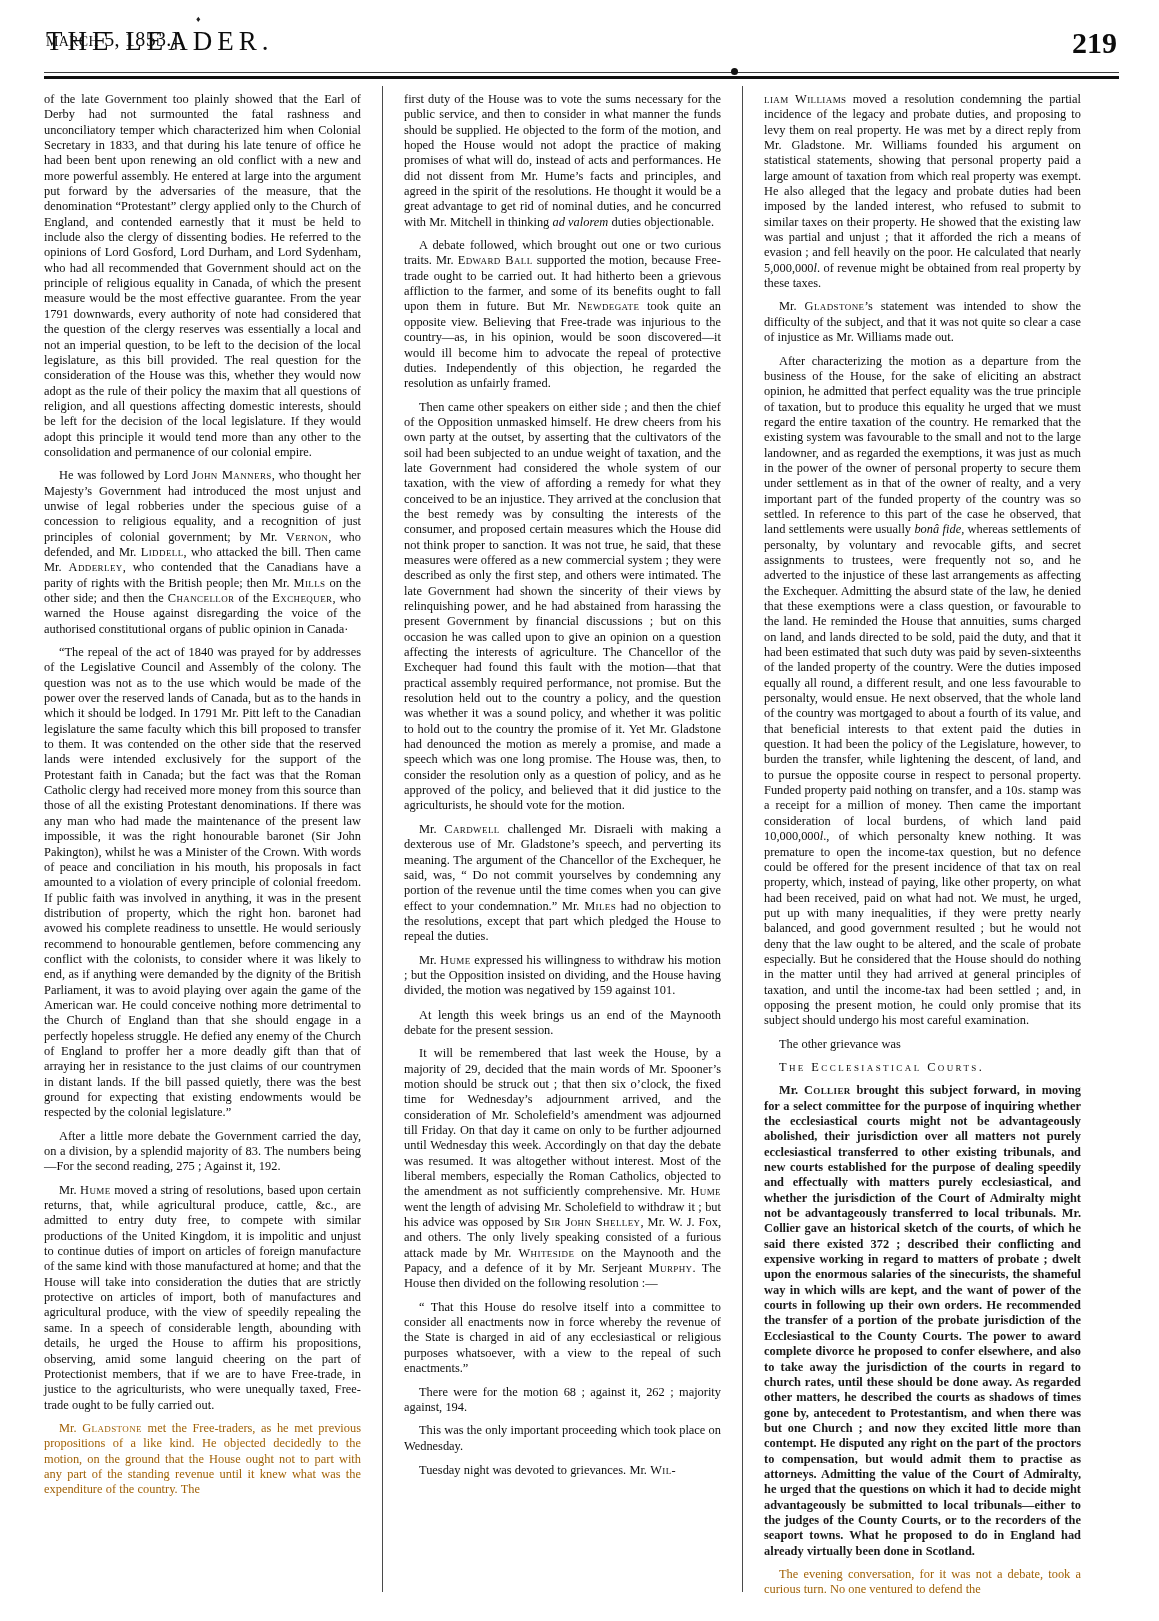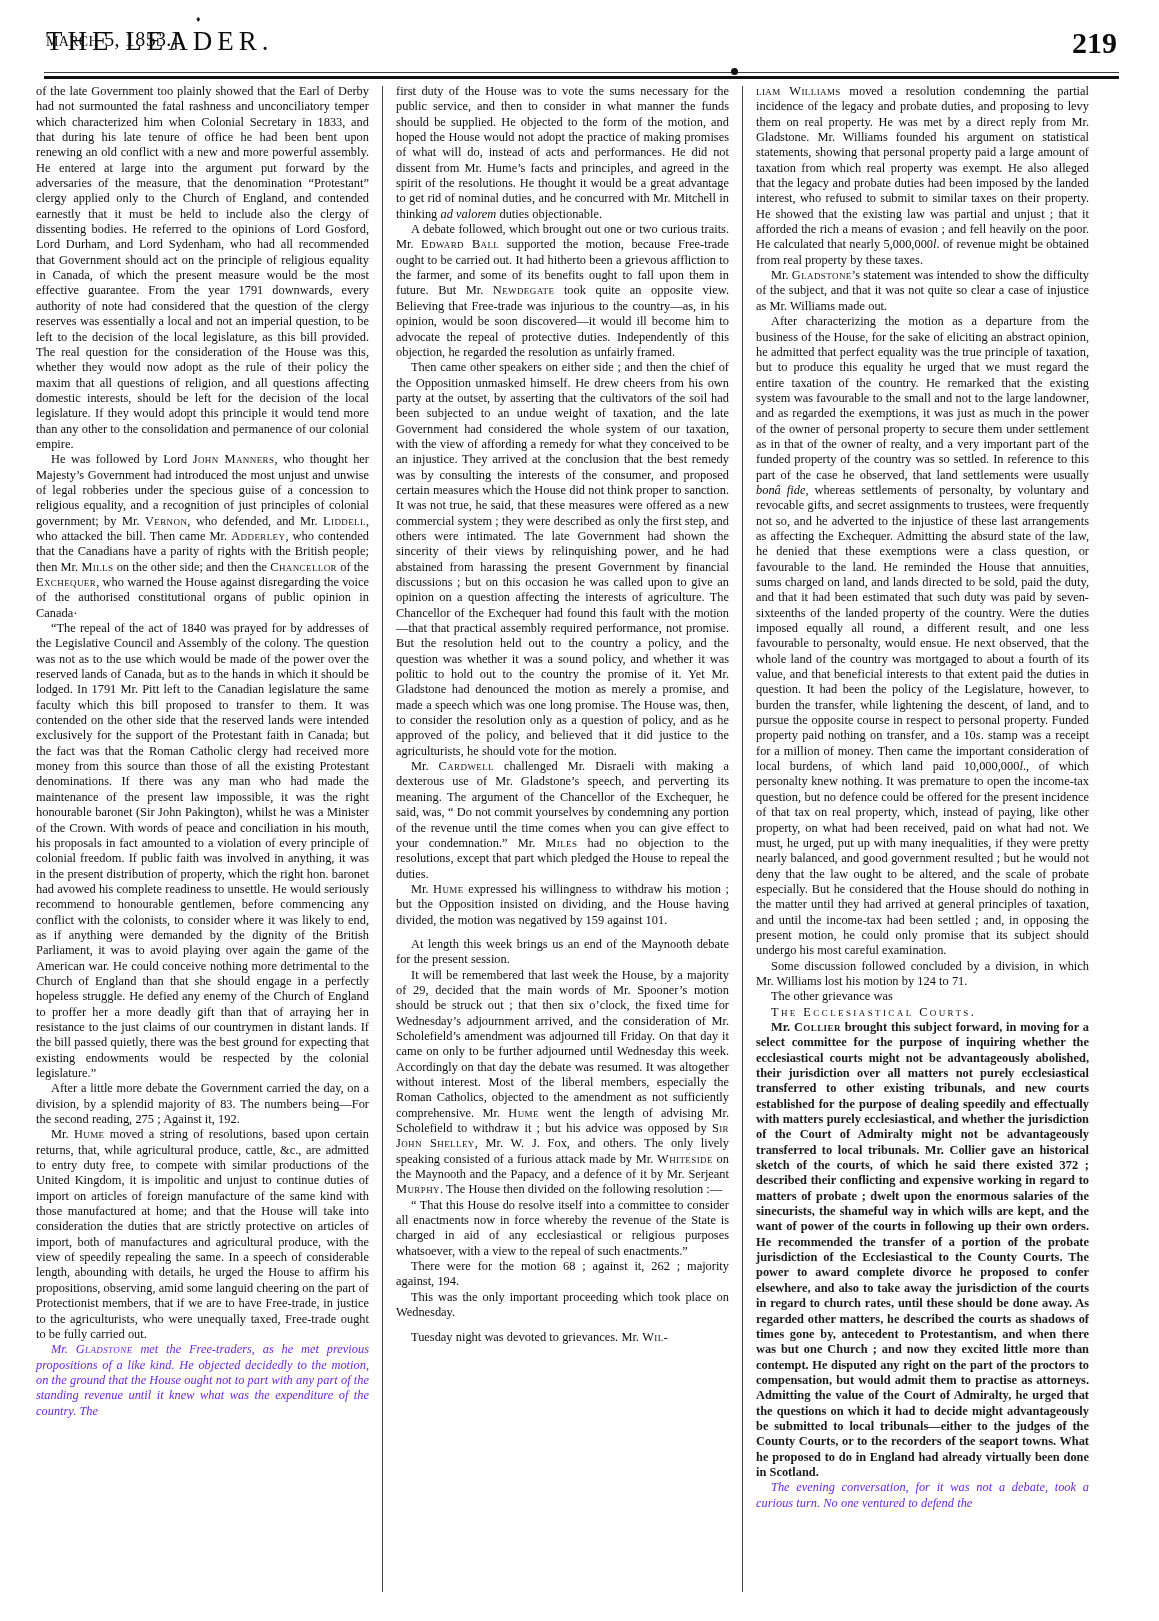--- a/index.html
+++ b/index.html
@@ -114,21 +114,21 @@
     content: "";
     position: absolute;
     left: 13px;
     top: 2px;
     bottom: 8px;
     width: 1px;
     background: #4a4a4a;
   }
 
   .col p {
-    margin: 0;
+    margin: 8px;
     text-align: justify;
     text-justify: inter-word;
     font-size: 12.4px;
     line-height: 15.35px;
     text-indent: 15px;
     hyphens: none;
     word-spacing: 0.1px;
   }
   .col p.noindent { text-indent: 0; }
 
@@ -152,21 +152,21 @@
     text-align: center;
     font-size: 11.6px;
     letter-spacing: 2.4px;
     font-variant: small-caps;
     margin: 13px 0 7px 0;
     text-indent: 0;
   }
 
   
   .wear1 { color: #1a1a1a; font-weight: bold; }
-  .wear2 { color: #6d28d9; font-style: italic; }
+  .wear2 { color: #a16207; }
 </style>
 </head>
 <body>
 
 <div class="page">
 
   <div class="masthead">
     <div class="masthead-tick">♦</div>
     <div class="masthead-date">March 5, 1853.]</div>
     <div class="masthead-title">THE LEADER.</div>
@@ -197,21 +197,20 @@
         <p class="blockquote">“ That this House do resolve itself into a committee to consider all enactments now in force whereby the revenue of the State is charged in aid of any ecclesiastical or religious purposes whatsoever, with a view to the repeal of such enactments.”</p>
         <p>There were for the motion 68 ; against it, 262 ; majority against, 194.</p>
         <p>This was the only important proceeding which took place on Wednesday.</p>
         <p class=" spaced">Tuesday night was devoted to grievances. Mr. <span class="sc">Wil-</span></p>
       </div>
     <div class="col-gap"></div>
     <div class="col" id="col-2">
         <p class="noindent"><span class="sc">liam Williams</span> moved a resolution condemning the partial incidence of the legacy and probate duties, and proposing to levy them on real property. He was met by a direct reply from Mr. Gladstone. Mr. Williams founded his argument on statistical statements, showing that personal property paid a large amount of taxation from which real property was exempt. He also alleged that the legacy and probate duties had been imposed by the landed interest, who refused to submit to similar taxes on their property. He showed that the existing law was partial and unjust ; that it afforded the rich a means of evasion ; and fell heavily on the poor. He calculated that nearly 5,000,000<span class="it">l</span>. of revenue might be obtained from real property by these taxes.</p>
         <p>Mr. <span class="sc">Gladstone</span>’s statement was intended to show the difficulty of the subject, and that it was not quite so clear a case of injustice as Mr. Williams made out.</p>
         <p>After characterizing the motion as a departure from the business of the House, for the sake of eliciting an abstract opinion, he admitted that perfect equality was the true principle of taxation, but to produce this equality he urged that we must regard the entire taxation of the country. He remarked that the existing system was favourable to the small and not to the large landowner, and as regarded the exemptions, it was just as much in the power of the owner of personal property to secure them under settlement as in that of the owner of realty, and a very important part of the funded property of the country was so settled. In reference to this part of the case he observed, that land settlements were usually <span class="it">bonâ fide</span>, whereas settlements of personalty, by voluntary and revocable gifts, and secret assignments to trustees, were frequently not so, and he adverted to the injustice of these last arrangements as affecting the Exchequer. Admitting the absurd state of the law, he denied that these exemptions were a class question, or favourable to the land. He reminded the House that annuities, sums charged on land, and lands directed to be sold, paid the duty, and that it had been estimated that such duty was paid by seven-sixteenths of the landed property of the country. Were the duties imposed equally all round, a different result, and one less favourable to personalty, would ensue. He next observed, that the whole land of the country was mortgaged to about a fourth of its value, and that beneficial interests to that extent paid the duties in question. It had been the policy of the Legislature, however, to burden the transfer, while lightening the descent, of land, and to pursue the opposite course in respect to personal property. Funded property paid nothing on transfer, and a 10<span class="it">s</span>. stamp was a receipt for a million of money. Then came the important consideration of local burdens, of which land paid 10,000,000<span class="it">l</span>., of which personalty knew nothing. It was premature to open the income-tax question, but no defence could be offered for the present incidence of that tax on real property, which, instead of paying, like other property, on what had been received, paid on what had not. We must, he urged, put up with many inequalities, if they were pretty nearly balanced, and good government resulted ; but he would not deny that the law ought to be altered, and the scale of probate especially. But he considered that the House should do nothing in the matter until they had arrived at general principles of taxation, and until the income-tax had been settled ; and, in opposing the present motion, he could only promise that its subject should undergo his most careful examination.</p>
-        <p>Some discussion followed concluded by a division, in which Mr. Williams lost his motion by 124 to 71.</p>
         <p>The other grievance was</p>
         <p class="subhead">The Ecclesiastical Courts.</p>
         <p class=" wear1">Mr. <span class="sc">Collier</span> brought this subject forward, in moving for a select committee for the purpose of inquiring whether the ecclesiastical courts might not be advantageously abolished, their jurisdiction over all matters not purely ecclesiastical transferred to other existing tribunals, and new courts established for the purpose of dealing speedily and effectually with matters purely ecclesiastical, and whether the jurisdiction of the Court of Admiralty might not be advantageously transferred to local tribunals. Mr. Collier gave an historical sketch of the courts, of which he said there existed 372 ; described their conflicting and expensive working in regard to matters of probate ; dwelt upon the enormous salaries of the sinecurists, the shameful way in which wills are kept, and the want of power of the courts in following up their own orders. He recommended the transfer of a portion of the probate jurisdiction of the Ecclesiastical to the County Courts. The power to award complete divorce he proposed to confer elsewhere, and also to take away the jurisdiction of the courts in regard to church rates, until these should be done away. As regarded other matters, he described the courts as shadows of times gone by, antecedent to Protestantism, and when there was but one Church ; and now they excited little more than contempt. He disputed any right on the part of the proctors to compensation, but would admit them to practise as attorneys. Admitting the value of the Court of Admiralty, he urged that the questions on which it had to decide might advantageously be submitted to local tribunals—either to the judges of the County Courts, or to the recorders of the seaport towns. What he proposed to do in England had already virtually been done in Scotland.</p>
         <p class=" wear2">The evening conversation, for it was not a debate, took a curious turn. No one ventured to defend the</p>
       </div>
   </div>
 
 </div>
 
 </body></html>

